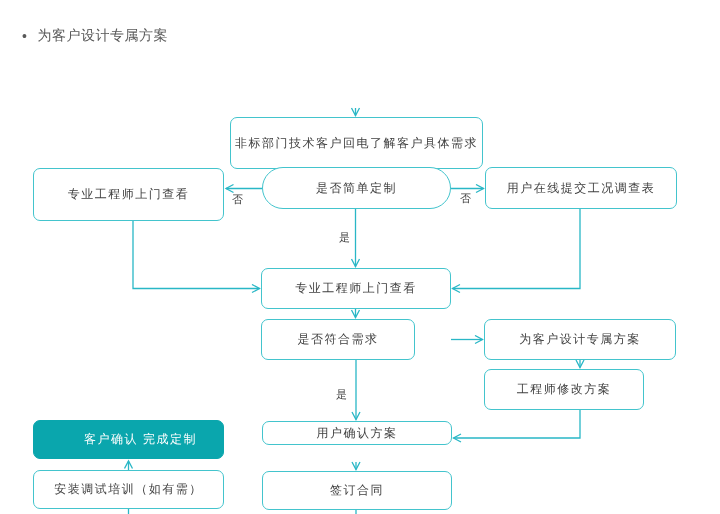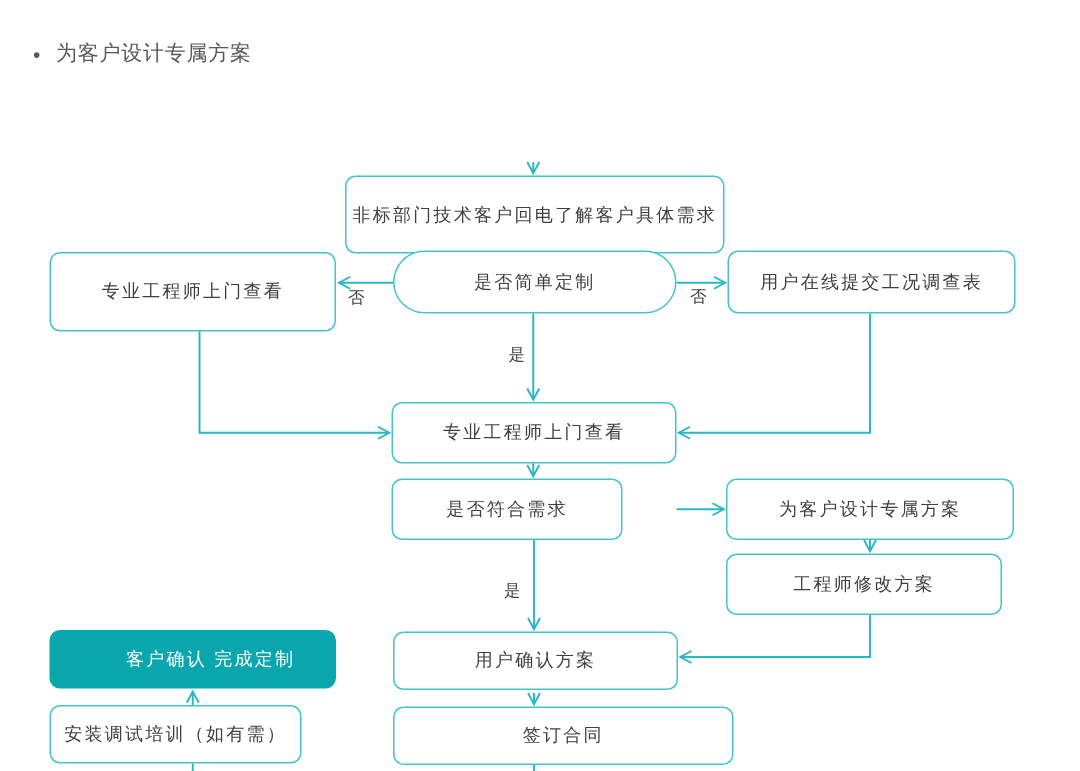--- a/index.html
+++ b/index.html
@@ -26,25 +26,25 @@
 
   
   #n-submit    {left:262px;top:67px; width:189px;height:41px;}
   #n-callback  {left:230px;top:117px;width:253px;height:52px;}
   #n-simpleq   {left:262px;top:167px;width:189px;height:42px;border-radius:21px;}
   #n-visit     {left:33px; top:168px;width:191px;height:53px;}
   #n-survey    {left:485px;top:167px;width:192px;height:42px;}
   #n-design    {left:261px;top:268px;width:190px;height:41px;}
   #n-meetq     {left:261px;top:319px;width:154px;height:41px;}
   #n-feedback  {left:484px;top:319px;width:192px;height:41px;}
-  #n-revise    {left:484px;top:369px;width:184px;height:41px;}
+  #n-revise    {left:484px;top:369px;width:160px;height:41px;}
   #n-complete  {left:33px; top:420px;width:191px;height:39px;padding-left:24px;}
-  #n-confirm   {left:262px;top:421px;width:190px;height:39px;}
-  #n-install   {left:33px; top:470px;width:168px;height:39px;}
-  #n-contract  {left:262px;top:471px;width:227px;height:39px;}
+  #n-confirm   {left:262px;top:421px;width:190px;height:24px;}
+  #n-install   {left:33px; top:470px;width:191px;height:39px;}
+  #n-contract  {left:262px;top:471px;width:190px;height:39px;}
 
   #lbl-no-left  {left:232px;top:194px;}
   #lbl-no-right {left:460px;top:193px;}
   #lbl-yes-mid  {left:339px;top:232px;}
   #lbl-yes-low  {left:336px;top:389px;}
 </style>
 </head>
 <body>
 
 <div class="stage">

